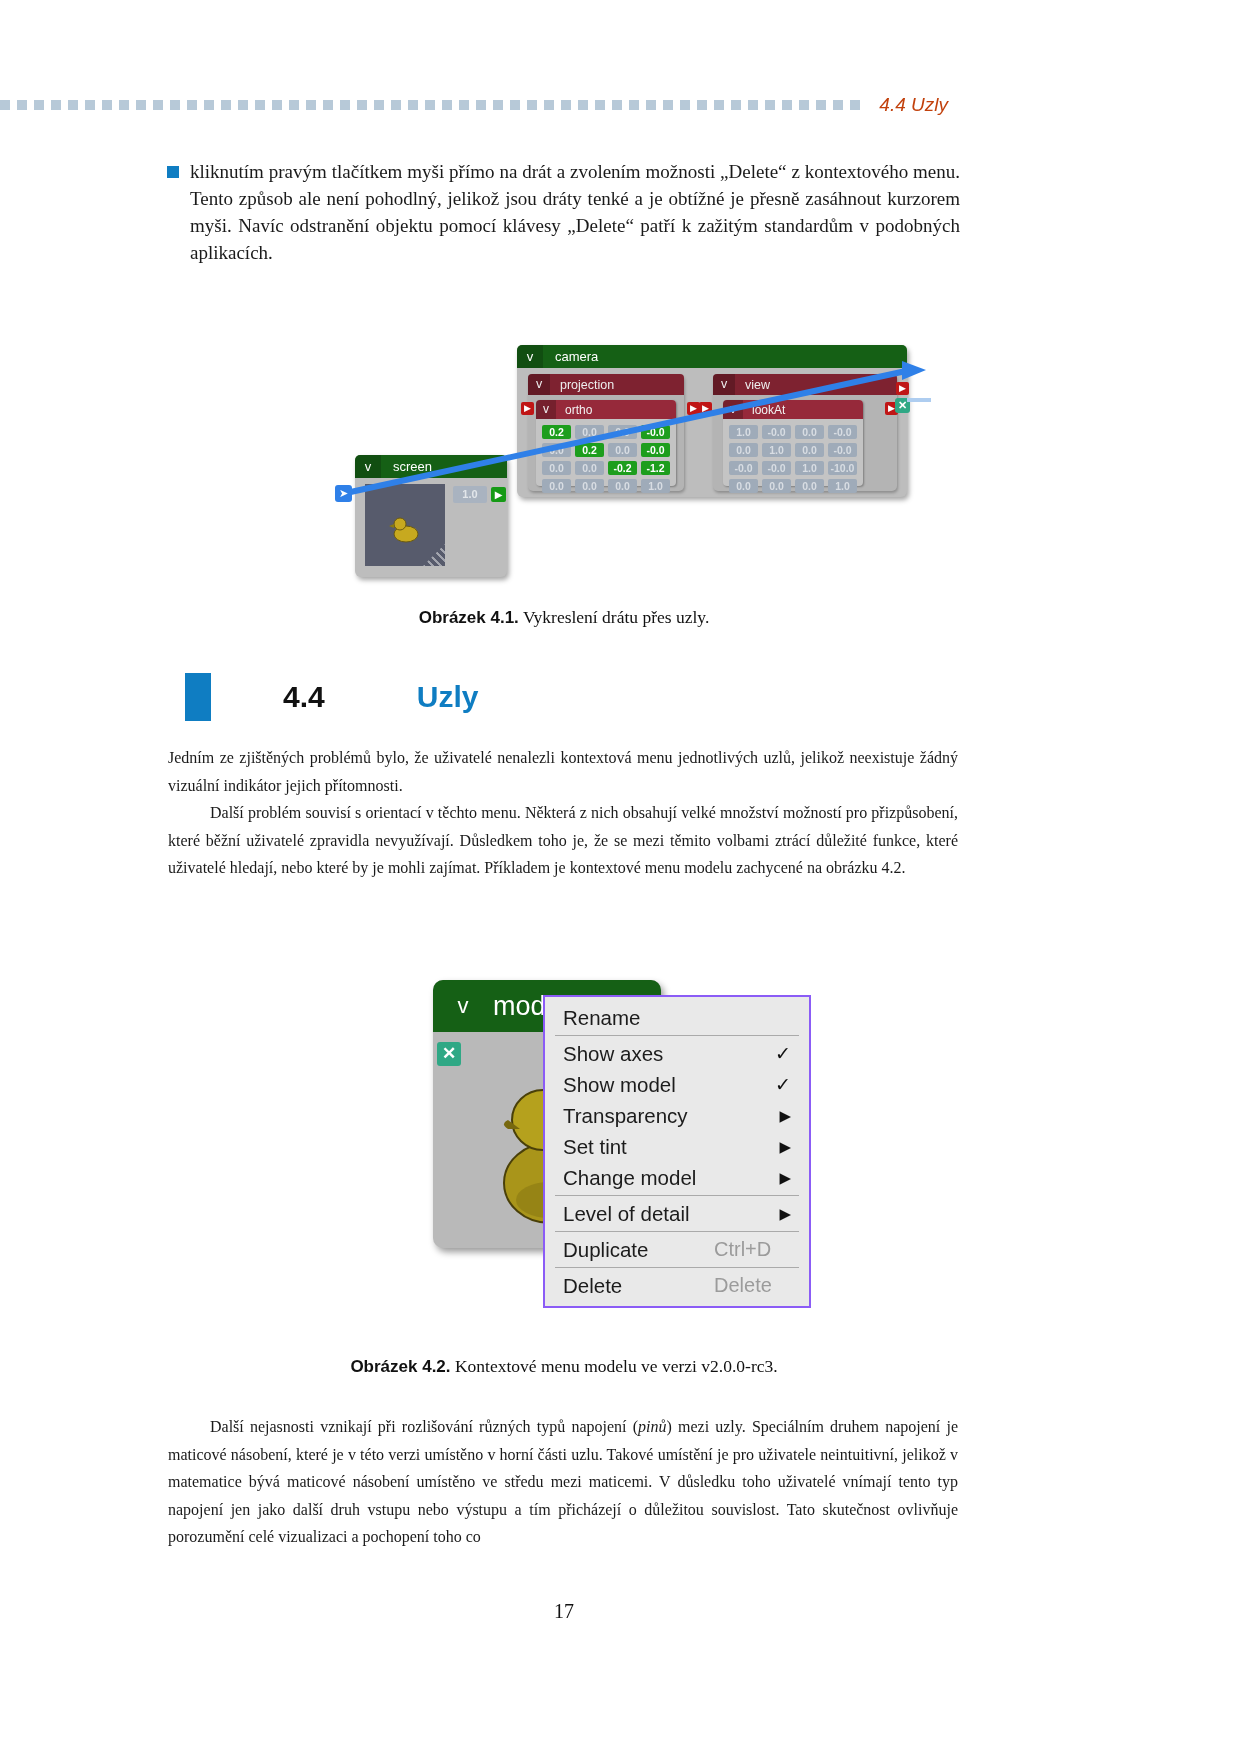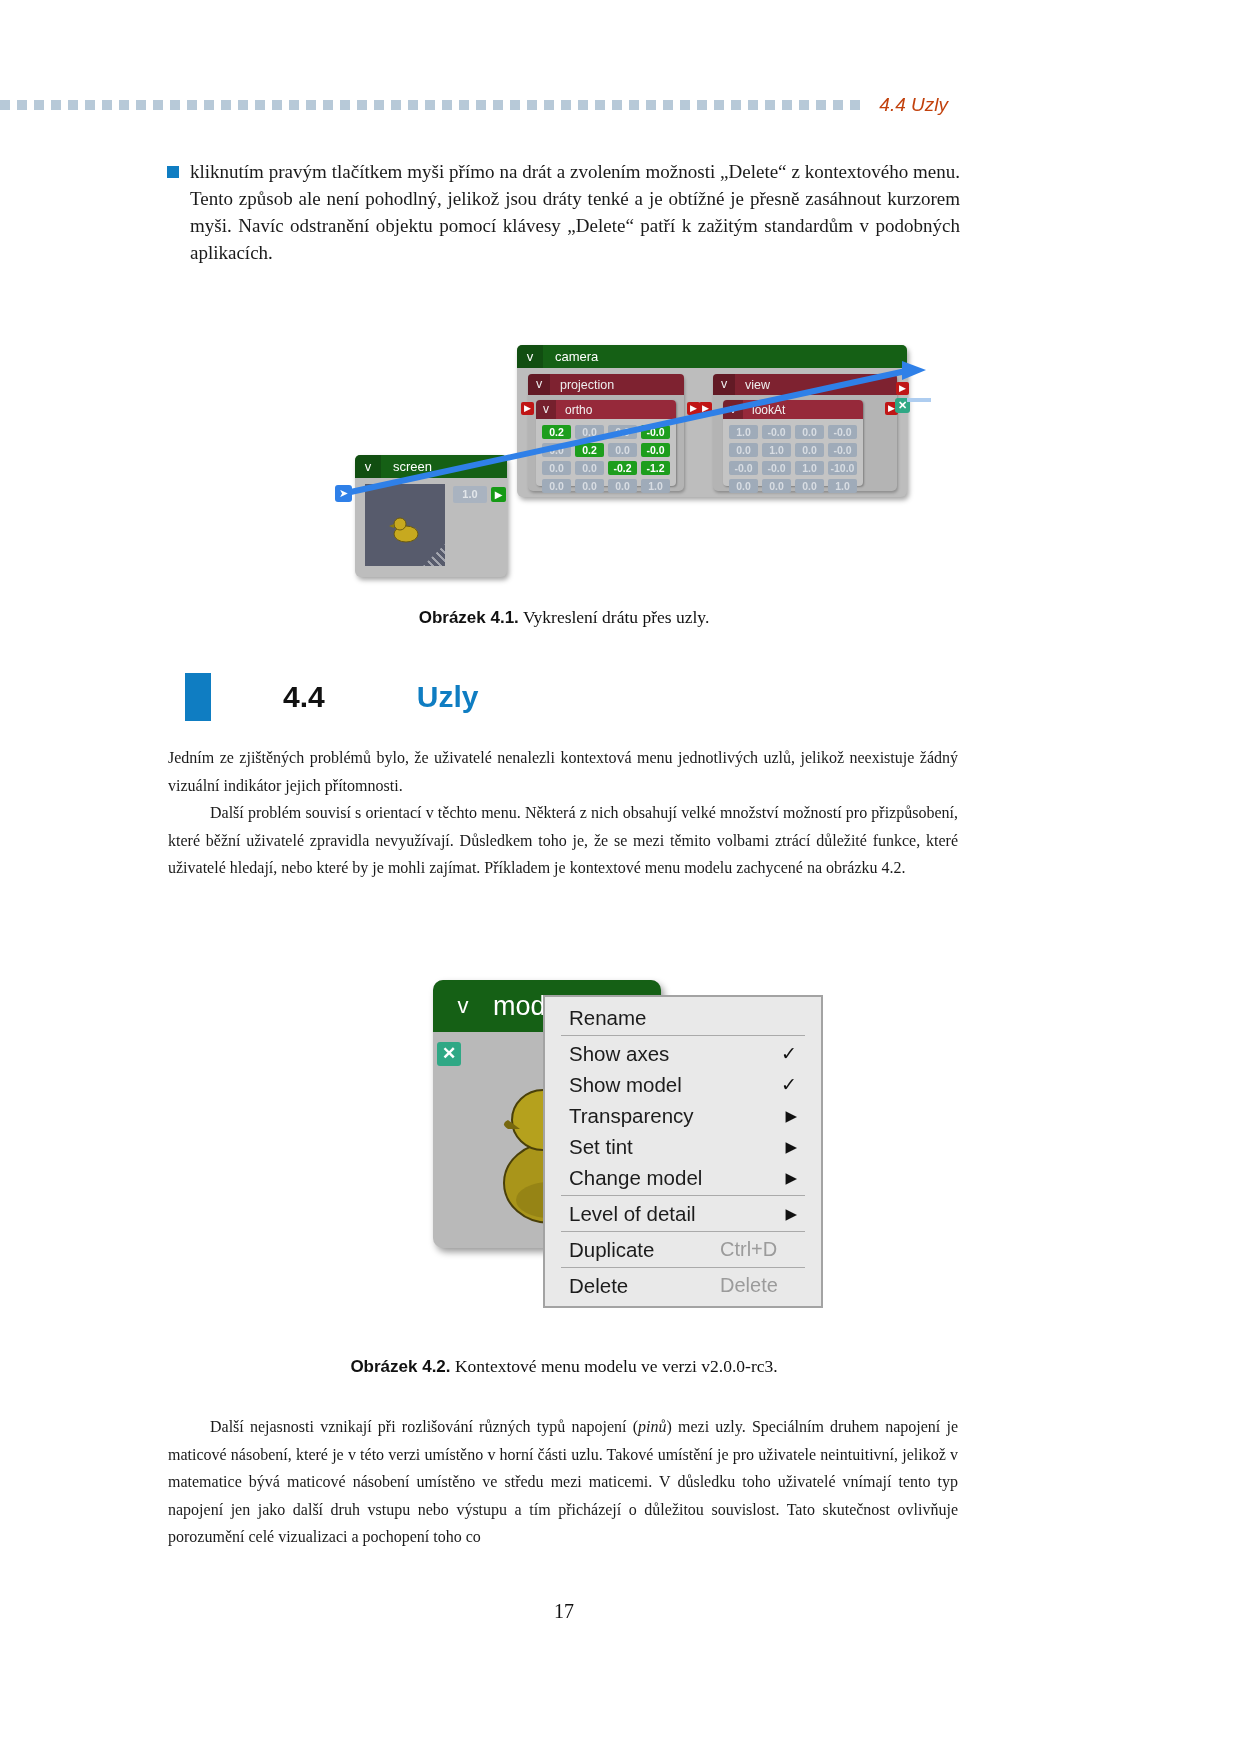--- a/index.html
+++ b/index.html
@@ -71,22 +71,22 @@
   .indent{text-indent:42px;}
 
   
   .figure2{position:absolute;left:430px;top:970px;width:390px;height:355px;}
   .model-node{position:absolute;left:3px;top:10px;width:228px;height:268px;background:#b9b9b9;
               border-radius:10px;box-shadow:3px 4px 7px rgba(0,0,0,.4);}
   .model-header{height:52px;background:#156015;border-radius:10px 10px 0 0;display:flex;align-items:center;
                 color:#fff;font:27px "Liberation Sans","DejaVu Sans",sans-serif;}
   .model-header .vcell2{width:60px;text-align:center;font-size:22px;}
   .duck-big{position:absolute;left:55px;top:95px;z-index:1;}
-  .ctx-menu{position:absolute;left:113px;top:25px;width:256px;background:#e9e9e9;border:2px solid #a3a3a3;
-            z-index:3;padding:5px 10px;font-family:"Liberation Sans","DejaVu Sans",sans-serif;}
+  .ctx-menu{position:absolute;left:113px;top:25px;width:256px;background:#e9e9e9;border:2px solid #8b5cf6;
+            z-index:3;padding:5px 4px;font-family:"Liberation Sans","DejaVu Sans",sans-serif;}
   .mi{position:relative;height:31px;display:flex;align-items:center;padding:0 14px;font-size:20.5px;color:#1c1c1c;}
   .mi .acc{margin-left:auto;font-size:15px;color:#111;}
   .mi .acc.check{font-size:19px;font-weight:bold;}
   .mi .shortcut{position:absolute;left:165px;color:#9b9b9b;font-size:20px;}
   .msep{height:1px;background:#aaaaaa;margin:2px 6px;}
 
   .pagenum{position:absolute;left:168px;top:1600px;width:792px;text-align:center;font-size:20px;color:#111;}
 </style>
 </head>
 <body>

